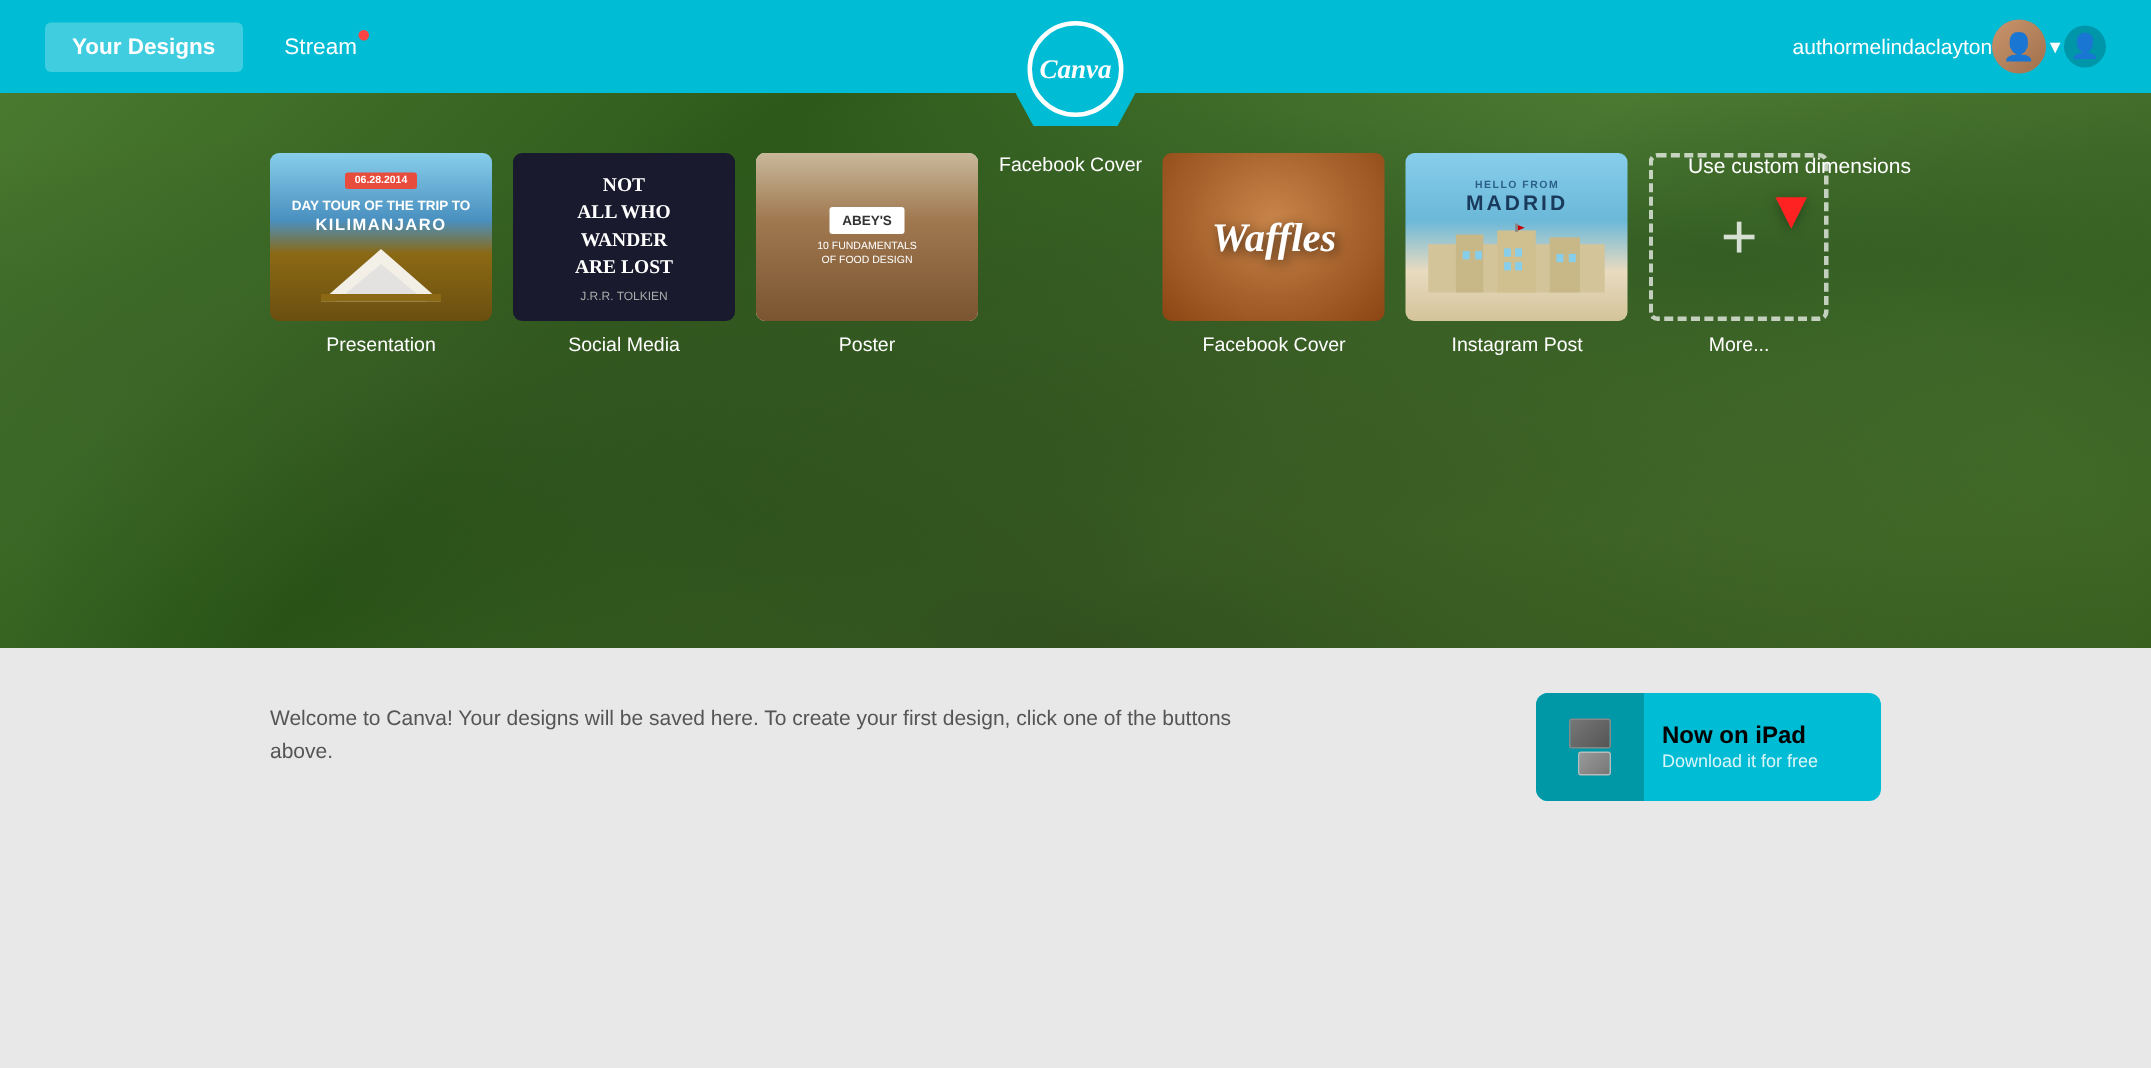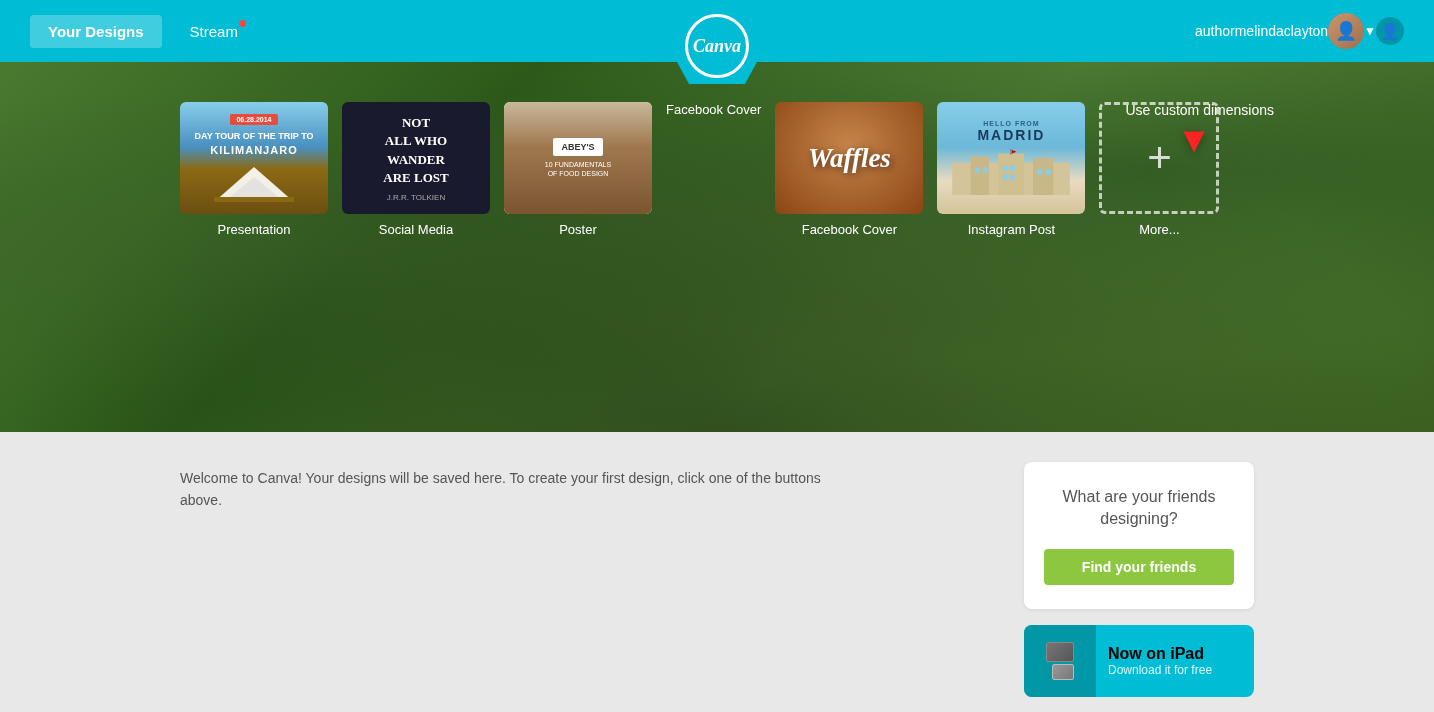--- a/index.html
+++ b/index.html
@@ -589,24 +589,20 @@
 
     </div>
   </div>
 </section>
 
 <main class="main-content">
   <div class="content-left">
     <p class="welcome-text">Welcome to Canva! Your designs will be saved here. To create your first design, click one of the buttons above.</p>
   </div>
   <div class="content-right">
-    <div class="friends-card">
-      <p class="friends-title">What are your friends designing?</p>
-      <button class="find-friends-btn">Find your friends</button>
-    </div>
     <div class="ipad-card">
       <div class="ipad-thumb">
         <div class="ipad-thumb-inner">
           <div class="ipad-mini-img" style="background: linear-gradient(135deg, #777 0%, #555 100%);"></div>
           <div class="ipad-mini-img2" style="background: linear-gradient(135deg, #999 0%, #777 100%);"></div>
         </div>
       </div>
       <div class="ipad-text">
         <div class="ipad-title">Now on iPad</div>
         <div class="ipad-sub">Download it for free</div>

